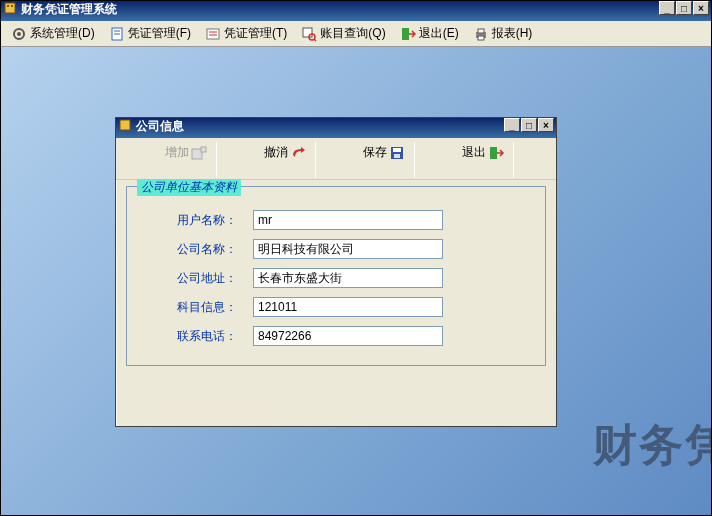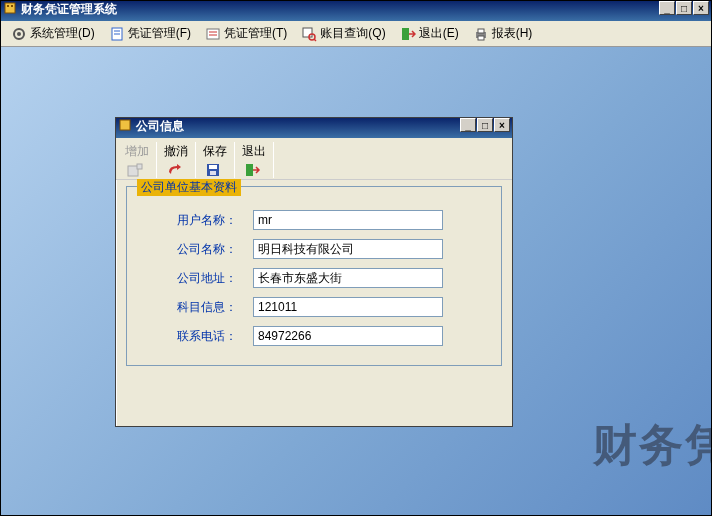--- a/index.html
+++ b/index.html
@@ -83,43 +83,44 @@
   bottom: 40px;
   font-size: 44px;
   color: #445a7a;
   font-weight: bold;
   letter-spacing: 2px;
 }
 .child-window {
   position: absolute;
   left: 114px;
   top: 70px;
-  width: 398px;
+  width: 442px;
   height: 310px;
   background: #ece9d8;
   border: 1px solid #404040;
   box-shadow: 1px 1px 0 #fff inset;
 }
 .toolbar {
   height: 42px;
   background: #ece9d8;
   border-bottom: 1px solid #ccc;
   display: flex;
   align-items: flex-start;
   padding: 2px 4px;
   gap: 0;
 }
 .tool-btn {
   display: flex;
-  flex-direction: column;
-  align-items: flex-start;
+  flex-direction: row;
+  align-items: center;
   padding: 2px 4px;
   border: 1px solid transparent;
   cursor: pointer;
   font-size: 12px;
+  margin-left: 40px;
 }
 .tool-btn.disabled {
   color: #999;
 }
 .tool-btn .tool-icon {
   width: 20px; height: 18px;
   display: flex;
   align-items: center;
   justify-content: center;
   margin-top: 1px;
@@ -134,23 +135,24 @@
 .groupbox {
   margin: 6px 10px;
   border: 1px solid #7f9db9;
   padding: 14px 10px 10px 10px;
   position: relative;
 }
 .groupbox-title {
   position: absolute;
   top: -8px;
   left: 10px;
-  background: #eab308;
+  background: #5eead4;
   padding: 0 4px;
   color: #0033aa;
+  font-style: italic;
 }
 .form-row {
   display: flex;
   align-items: center;
   margin: 9px 0;
 }
 .form-label {
   width: 116px;
   text-align: right;
   color: #0033aa;

